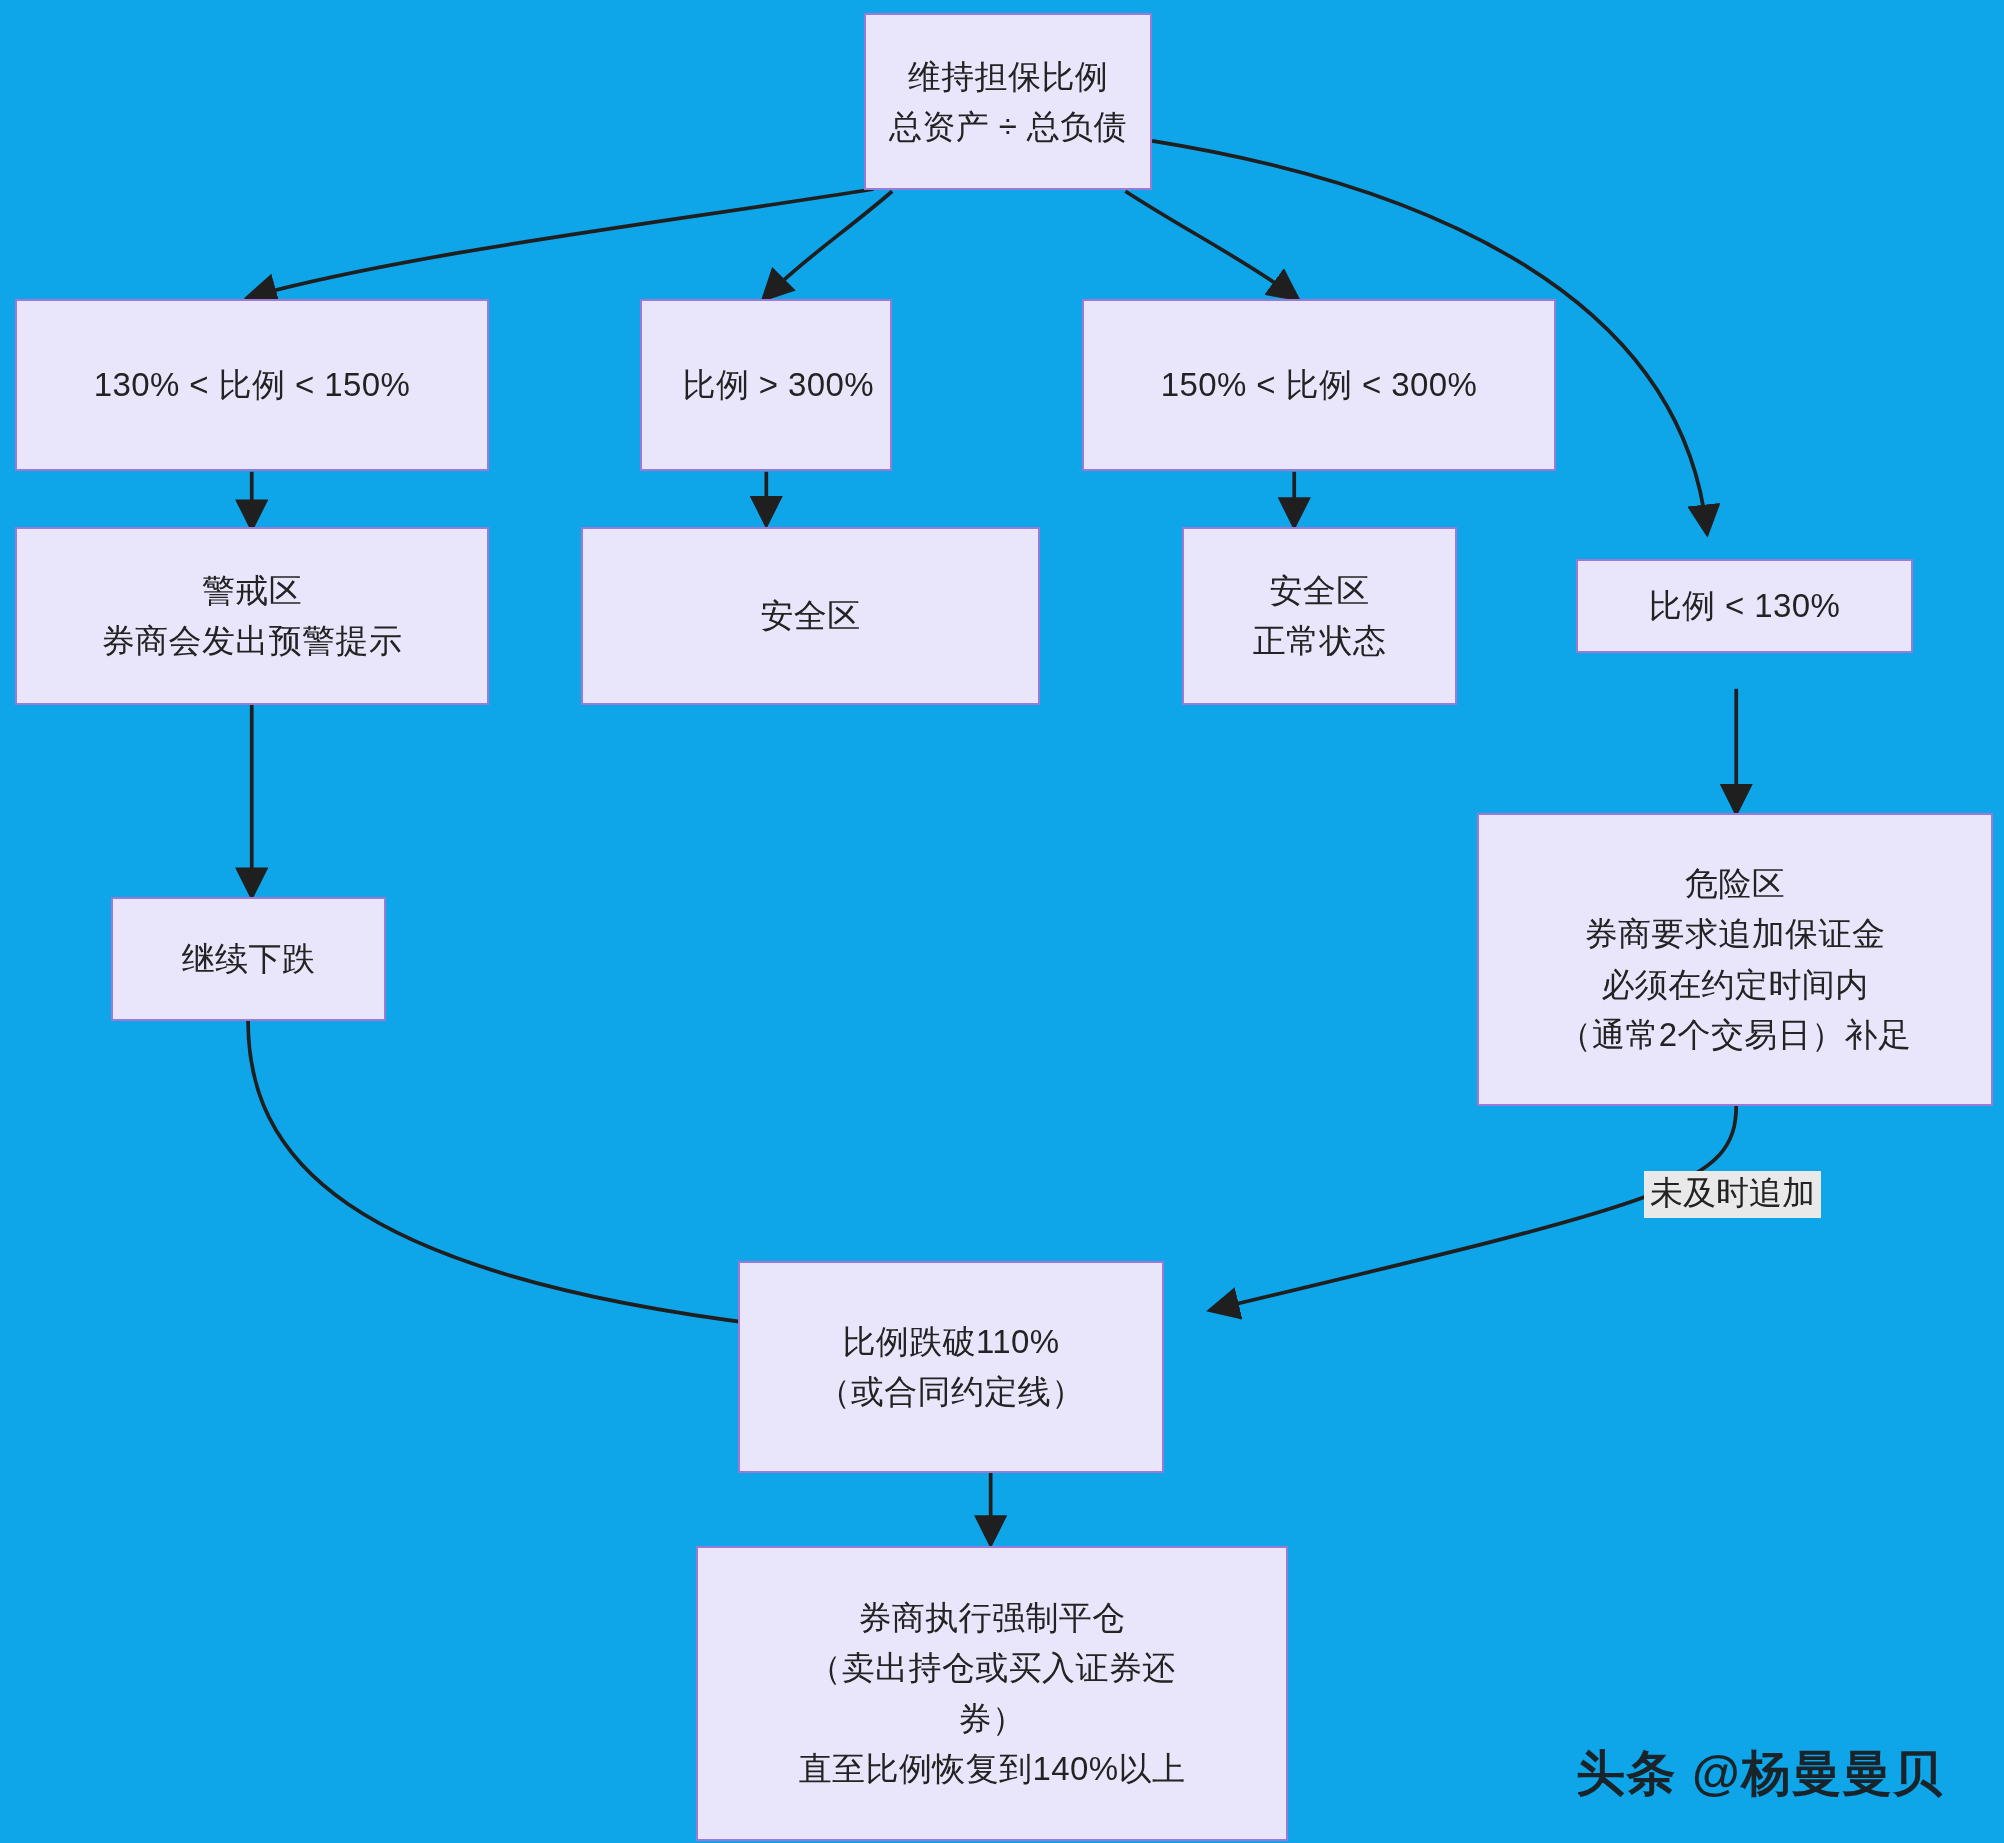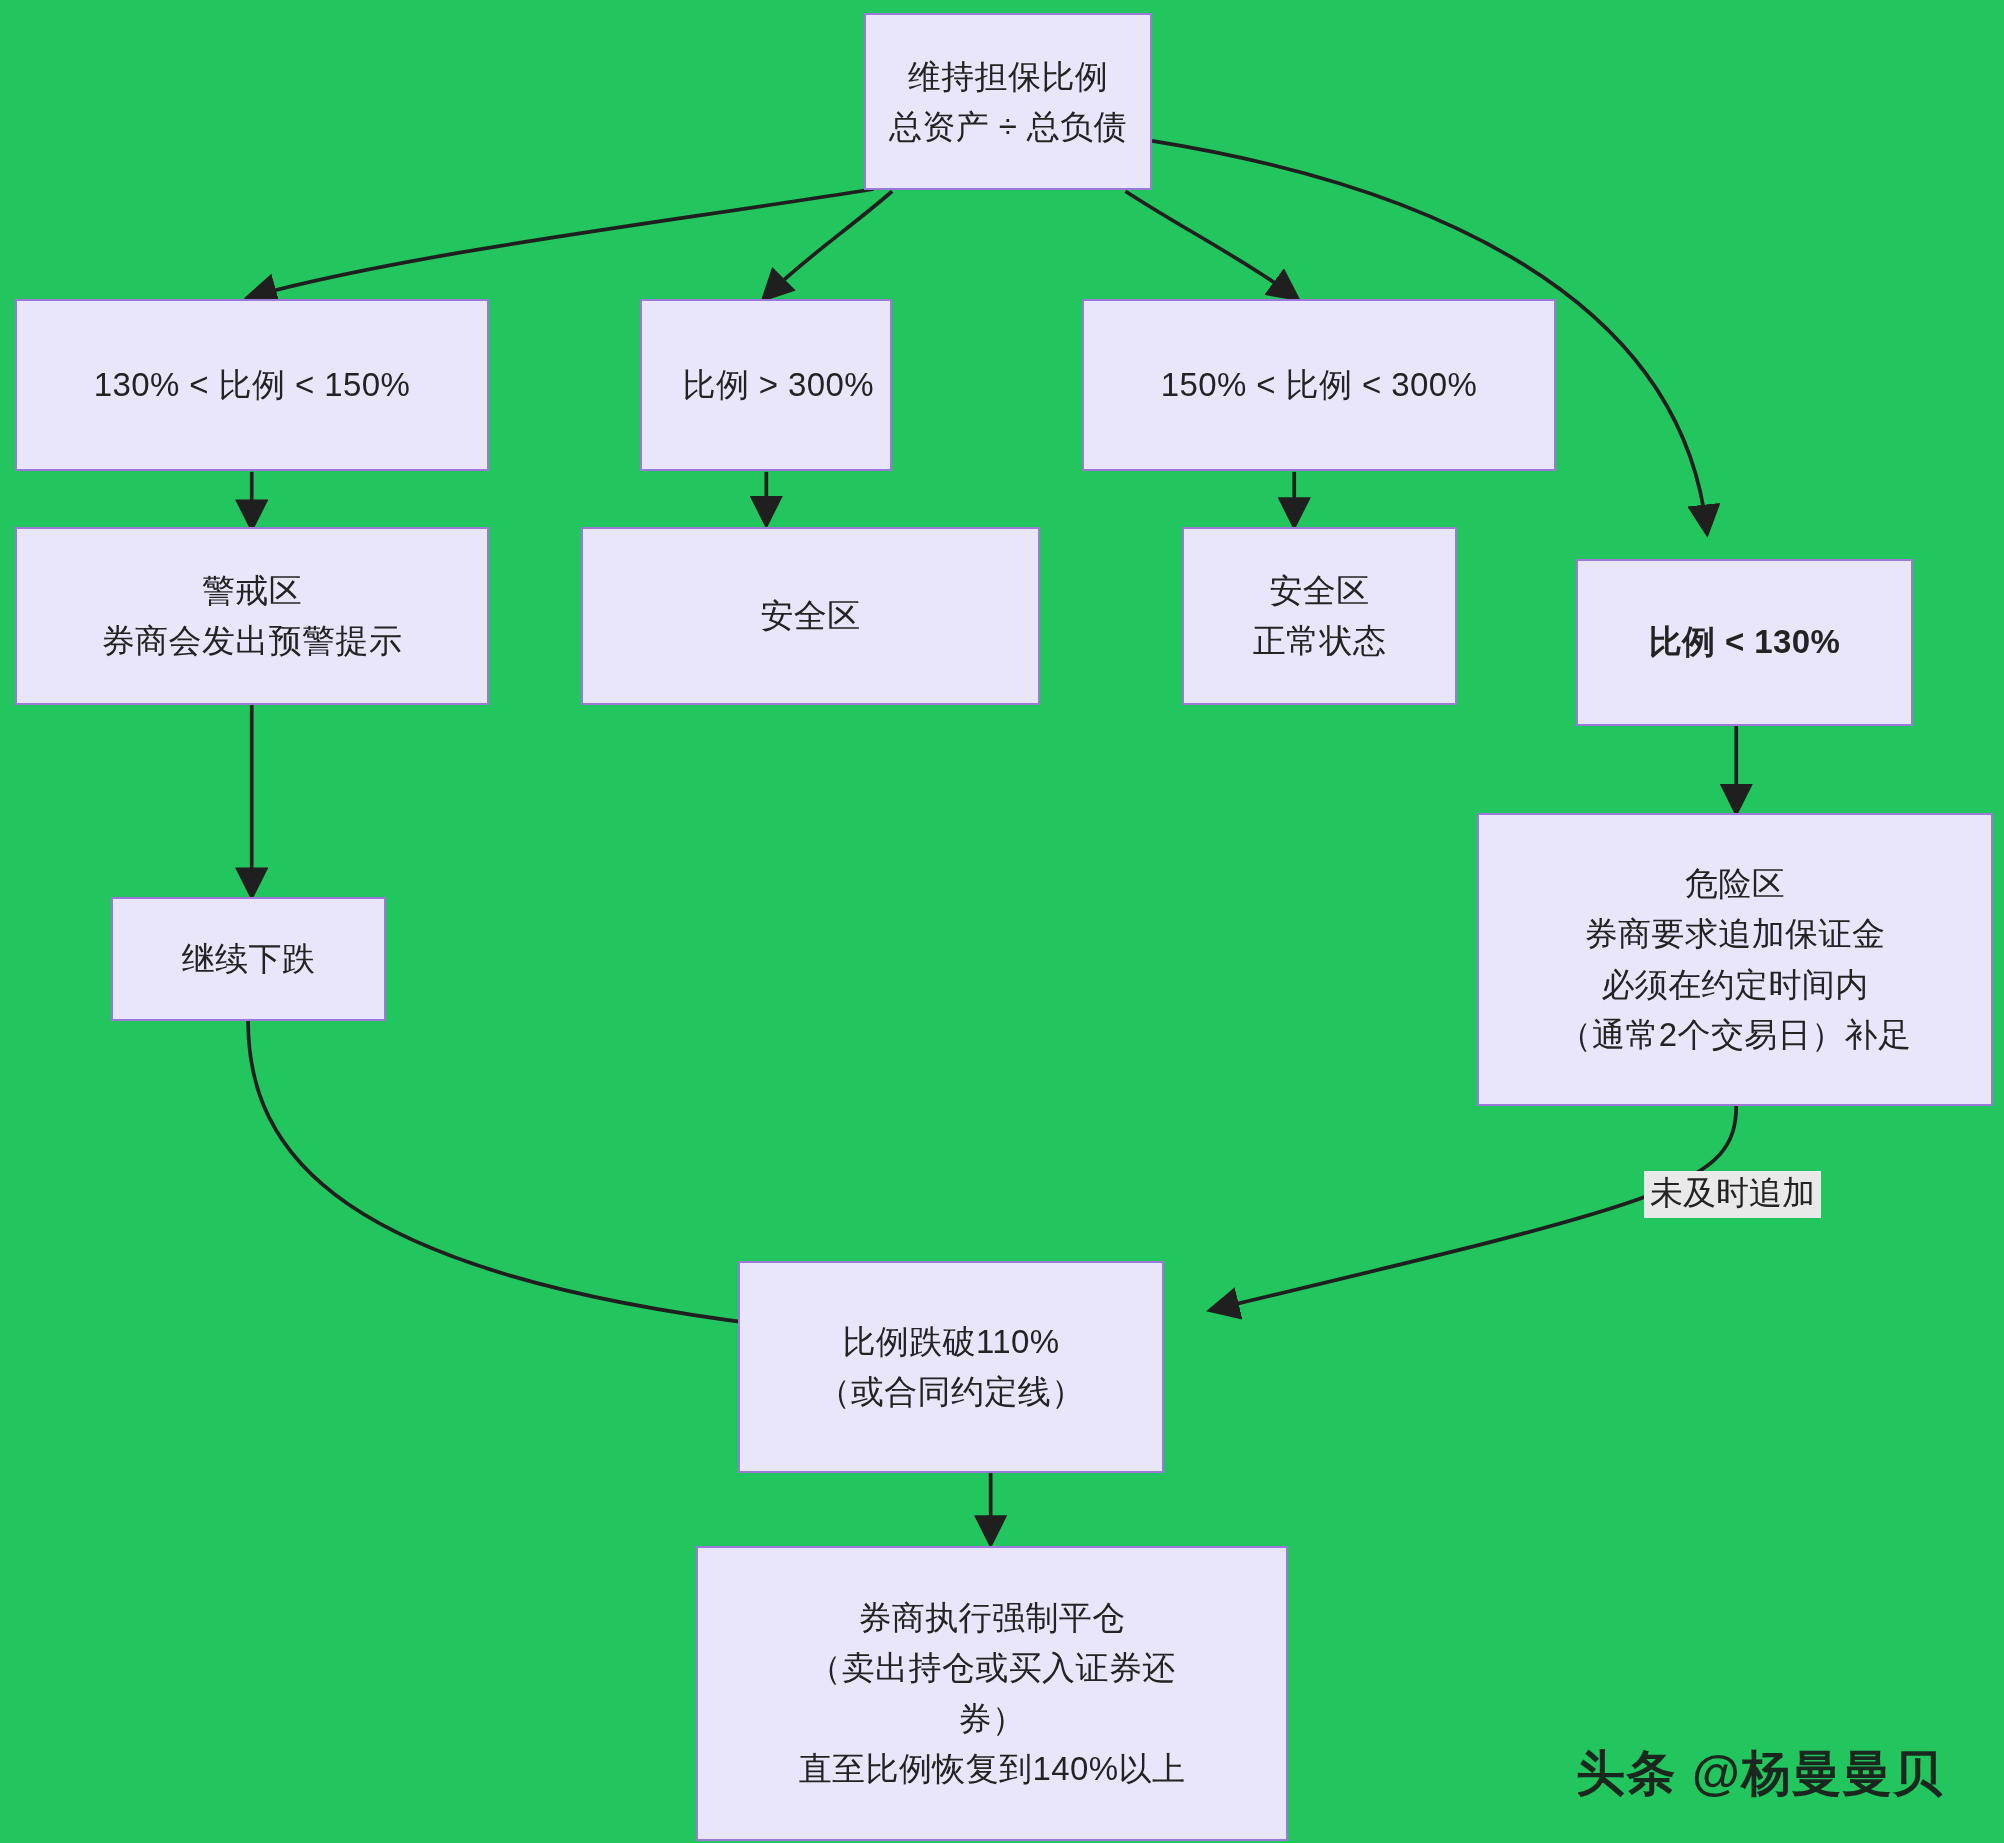--- a/index.html
+++ b/index.html
@@ -7,21 +7,21 @@
     padding: 0;
     background: #ffffff;
   }
   body {
     font-family: "Liberation Sans", "DejaVu Sans", sans-serif;
   }
   #canvas {
     position: relative;
     width: 2005px;
     height: 1844px;
-    background: #22c55e;
+    background: #0ea5e9;
     overflow: hidden;
   }
   svg.edges {
     position: absolute;
     left: 0;
     top: 0;
     width: 2005px;
     height: 1844px;
     pointer-events: none;
   }
@@ -114,21 +114,21 @@
   </div>
 
   <div class="node" style="left:640px; top:299px; width:252px; height:172px;padding-left:32px;">
     <span class="line">比例 &gt; 300%</span>
   </div>
 
   <div class="node" style="left:1082px; top:299px; width:474px; height:172px;">
     <span class="line">150% &lt; 比例 &lt; 300%</span>
   </div>
 
-  <div class="node" style="left:1576px; top:559px; width:337px; height:167px;font-weight:bold;">
+  <div class="node" style="left:1576px; top:559px; width:337px; height:94px;">
     <span class="line">比例 &lt; 130%</span>
   </div>
 
   <div class="node" style="left:15px; top:527px; width:474px; height:178px;">
     <span class="line">警戒区</span>
     <span class="line">券商会发出预警提示</span>
   </div>
 
   <div class="node" style="left:581px; top:527px; width:459px; height:178px;">
     <span class="line">安全区</span>

